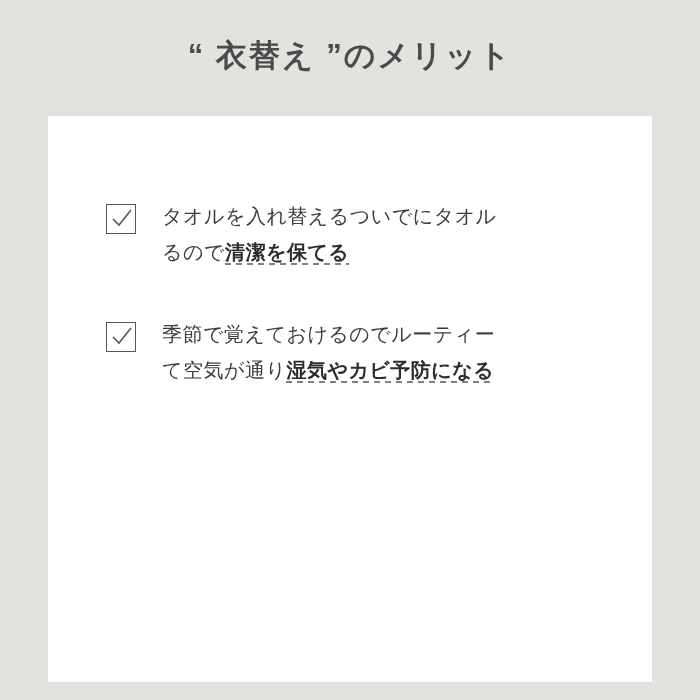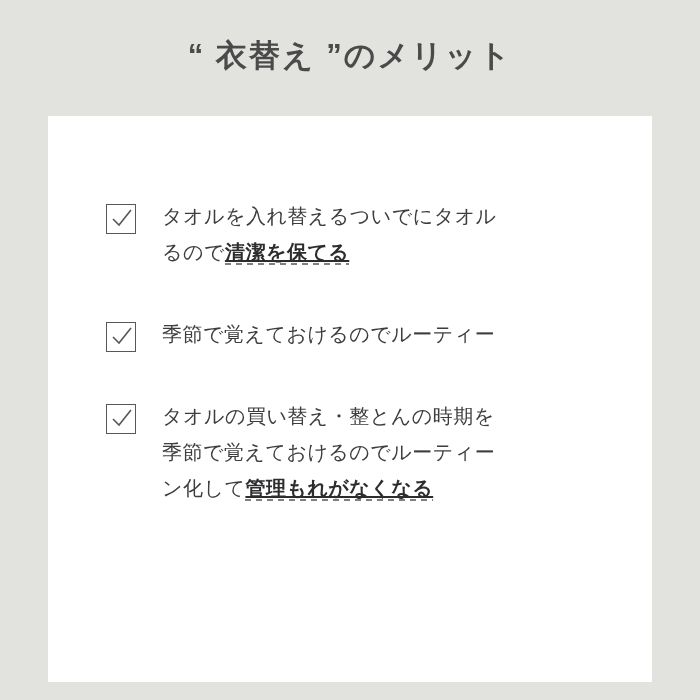--- a/index.html
+++ b/index.html
@@ -84,21 +84,20 @@
   }
   .hl {
     font-weight: 700;
     color: #2d2d2f;
     position: relative;
     padding-bottom: 2px;
     background-image: repeating-linear-gradient(to right, #808082 0 6px, transparent 6px 11px);
     background-repeat: no-repeat;
     background-size: 100% 2px;
     background-position: 0 100%;
-    text-decoration: underline;
   }
 </style>
 </head>
 <body>
 
 <div class="page">
 
   <div class="title">“ 衣替え ”のメリット</div>
 
   <div class="card">
@@ -117,32 +116,21 @@
       </div>
 
       <div class="item">
         <div class="checkbox">
           <svg width="22" height="22" viewBox="0 0 22 22" aria-hidden="true">
             <polyline points="2,11 8,17 20,2" fill="none" stroke="#58585a" stroke-width="1.6"></polyline>
           </svg>
         </div>
         <div class="lines">
           <div class="line"><span>季節で覚えておけるのでルーティー</span></div>
+          <div class="line"><span>て空気が通り</span><span class="hl">湿気やカビ予防になる</span></div>
         </div>
       </div>
 
-      <div class="item">
-        <div class="checkbox">
-          <svg width="22" height="22" viewBox="0 0 22 22" aria-hidden="true">
-            <polyline points="2,11 8,17 20,2" fill="none" stroke="#58585a" stroke-width="1.6"></polyline>
-          </svg>
-        </div>
-        <div class="lines">
-          <div class="line"><span>タオルの買い替え・整とんの時期を</span></div>
-          <div class="line"><span>季節で覚えておけるのでルーティー</span></div>
-          <div class="line"><span>ン化して</span><span class="hl">管理もれがなくなる</span></div>
-        </div>
-      </div>
 
     </div>
   </div>
 
 </div>
 
 </body></html>

